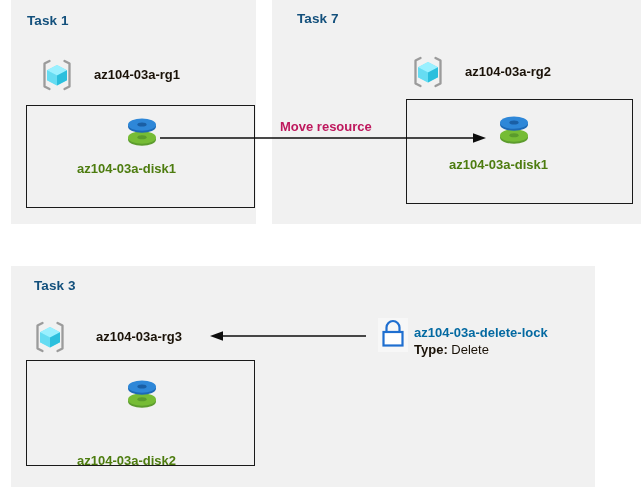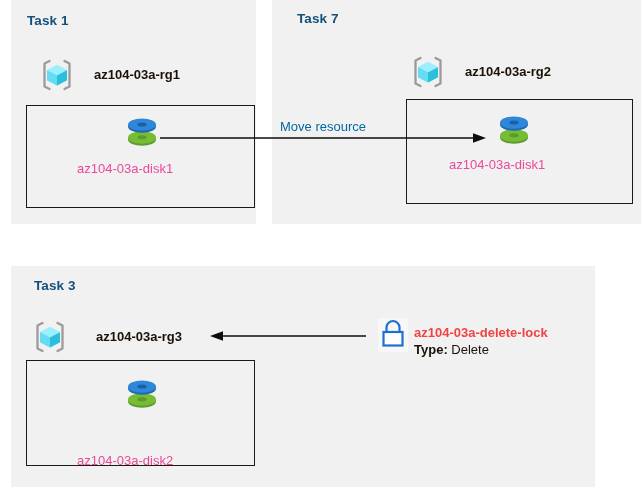--- a/index.html
+++ b/index.html
@@ -79,62 +79,62 @@
     width: 42px;
     height: 42px;
   }
   #disk-icon-1 { left: 121px; top: 112px; }
   #disk-icon-2 { left: 493px; top: 110px; }
   #disk-icon-3 { left: 121px; top: 374px; }
 
   .disk-label {
     position: absolute;
     font-size: 13px;
-    font-weight: normal;
-    color: #ec4899;
+    font-weight: bold;
+    color: #4d7c0f;
     white-space: nowrap;
   }
   #disk-label-1 { left: 77px;  top: 161px; }
   #disk-label-2 { left: 449px; top: 157px; }
   #disk-label-3 { left: 77px;  top: 423px; margin-top: 30px; }
 
   
   .connector {
     position: absolute;
     overflow: visible;
   }
   #arrow-move   { left: 160px; top: 126px; width: 330px; height: 26px; }
   #arrow-lock   { left: 208px; top: 326px; width: 170px; height: 22px; }
 
   .move-label {
     position: absolute;
     left: 280px;
     top: 119px;
     font-size: 13px;
-    font-weight: normal;
-    color: #0369a1;
+    font-weight: bold;
+    color: #be185d;
     white-space: nowrap;
   }
 
   
   .lock-icon {
     position: absolute;
     left: 378px;
     top: 318px;
     width: 30px;
     height: 34px;
     background: #f7f7f7;
   }
   .lock-name {
     position: absolute;
     left: 414px;
     top: 325px;
     font-size: 13px;
     font-weight: bold;
-    color: #ef4444;
+    color: #0369a1;
     white-space: nowrap;
   }
   .lock-type {
     position: absolute;
     left: 414px;
     top: 342px;
     font-size: 13px;
     color: #1a1208;
     white-space: nowrap;
   }

